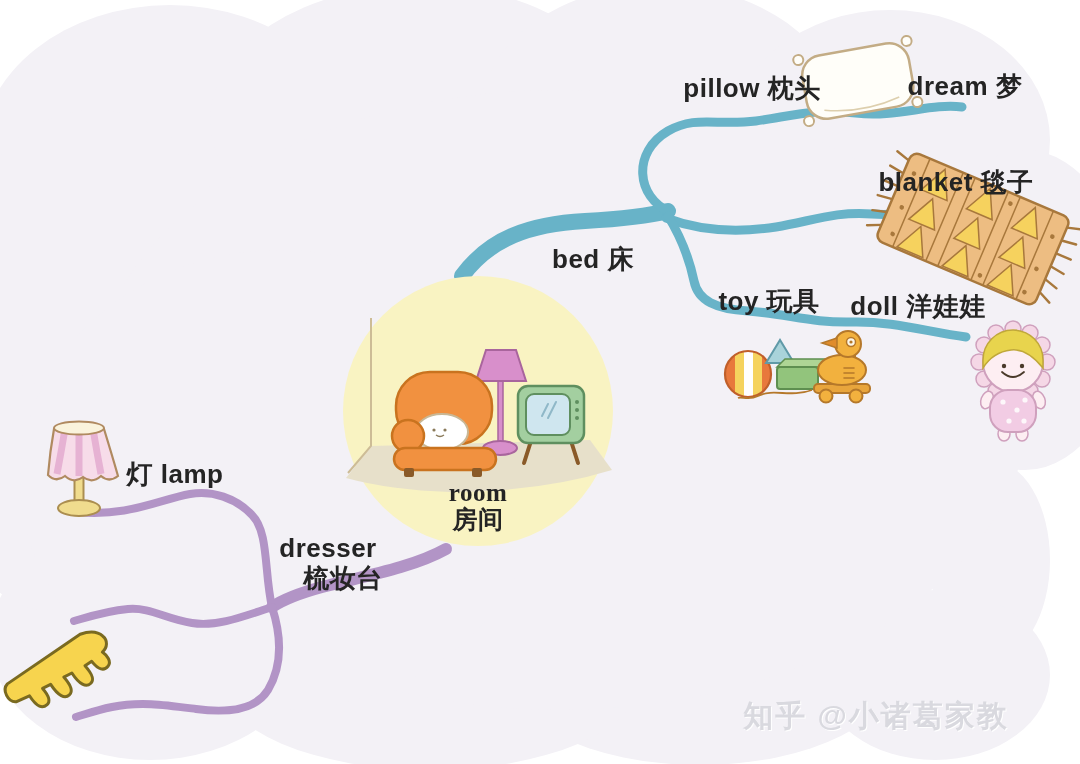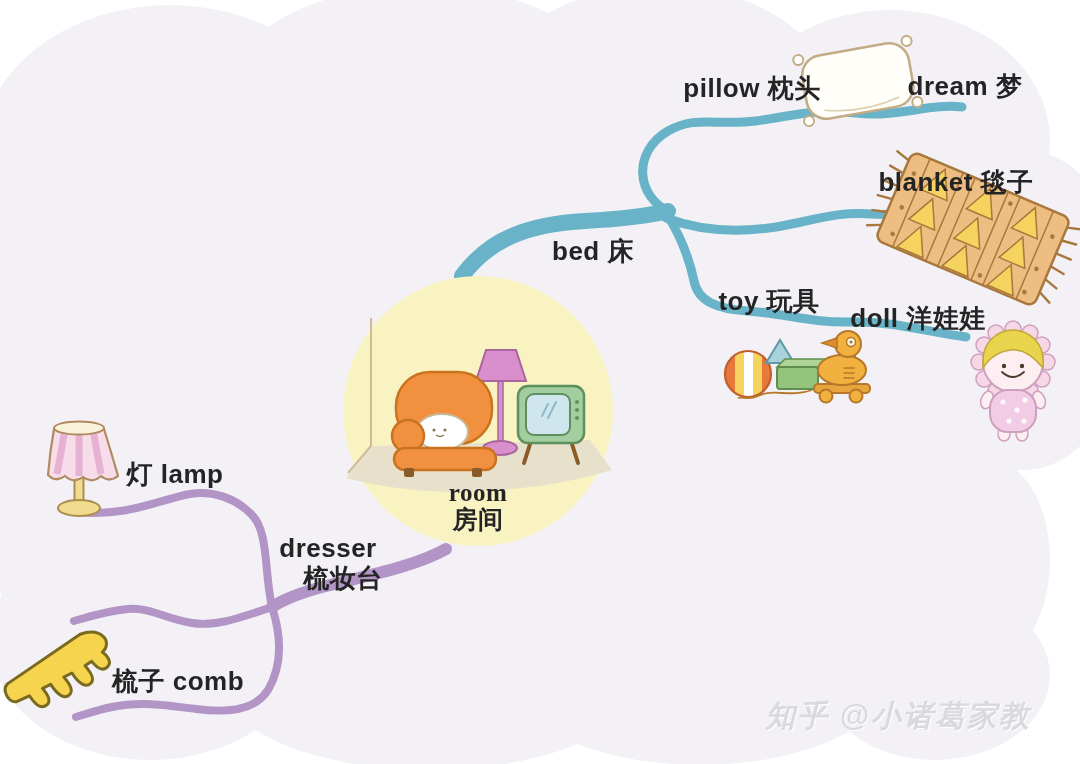--- a/index.html
+++ b/index.html
@@ -226,25 +226,24 @@
              L 31 5
              C 32 16 36 20 42 18 C 48 16 47 8 45 3
              C 52 2 56 -4 54 -10
              C 52 -18 44 -22 36 -24 Z" fill="#f7d44e" stroke="#7a6a20" stroke-width="3" stroke-linejoin="round"></path>
   </g>
 </svg>
 
 <div class="label" style="left:752px;top:88px;">pillow 枕头</div>
 <div class="label" style="left:965px;top:86px;text-align:right;">dream 梦</div>
 <div class="label" style="left:916px;top:182px;margin-left:40px;">blanket 毯子</div>
-<div class="label" style="left:593px;top:251px;">bed 床</div>
+<div class="label" style="left:593px;top:259px;">bed 床</div>
 <div class="label" style="left:769px;top:301px;">toy 玩具</div>
-<div class="label" style="left:918px;top:318px;">doll 洋娃娃</div>
+<div class="label" style="left:918px;top:306px;">doll 洋娃娃</div>
 <div class="label small" style="left:478px;top:492px;">room</div>
 <div class="label small" style="left:478px;top:519px;">房间</div>
 <div class="label" style="left:175px;top:474px;text-align:right;">灯 lamp</div>
 <div class="label" style="left:328px;top:548px;">dresser</div>
 <div class="label" style="left:327px;top:578px;margin-left:16px;">梳妆台</div>
-<div class="label" style="left:178px;top:681px;">梳子 comb</div>
-
-<div class="watermark" style="left:898px;top:716px;font-style:italic;">知乎 @小诸葛家教</div>
+
+<div class="watermark" style="left:876px;top:716px;">知乎 @小诸葛家教</div>
 
 </div>
 
 </body></html>

